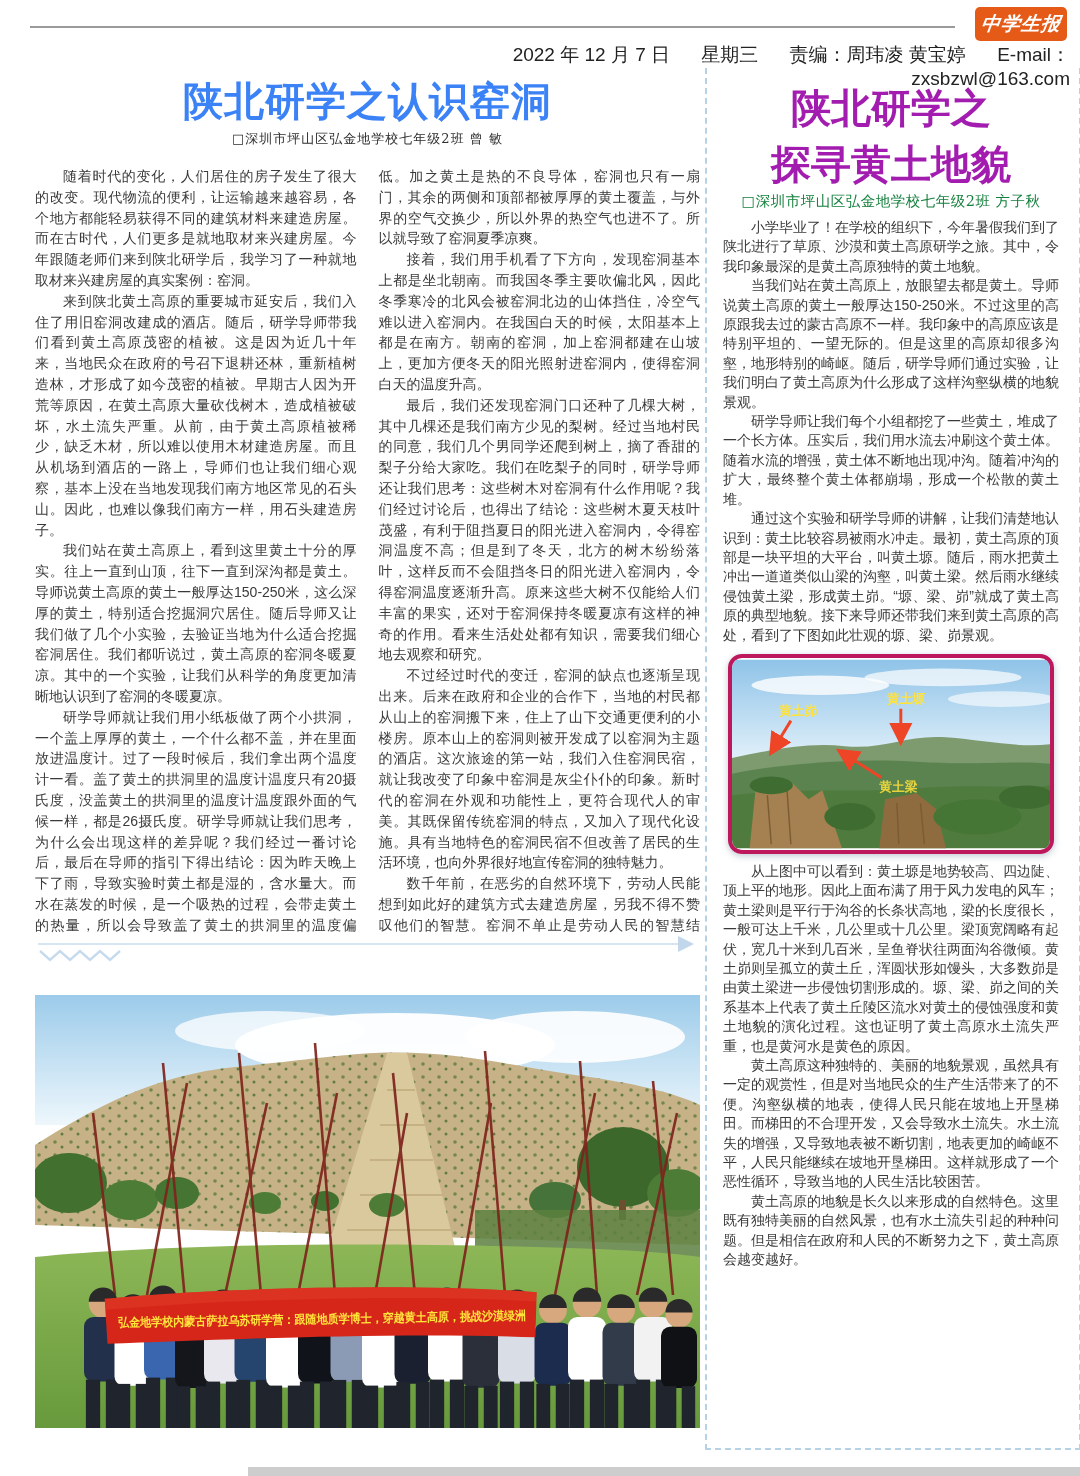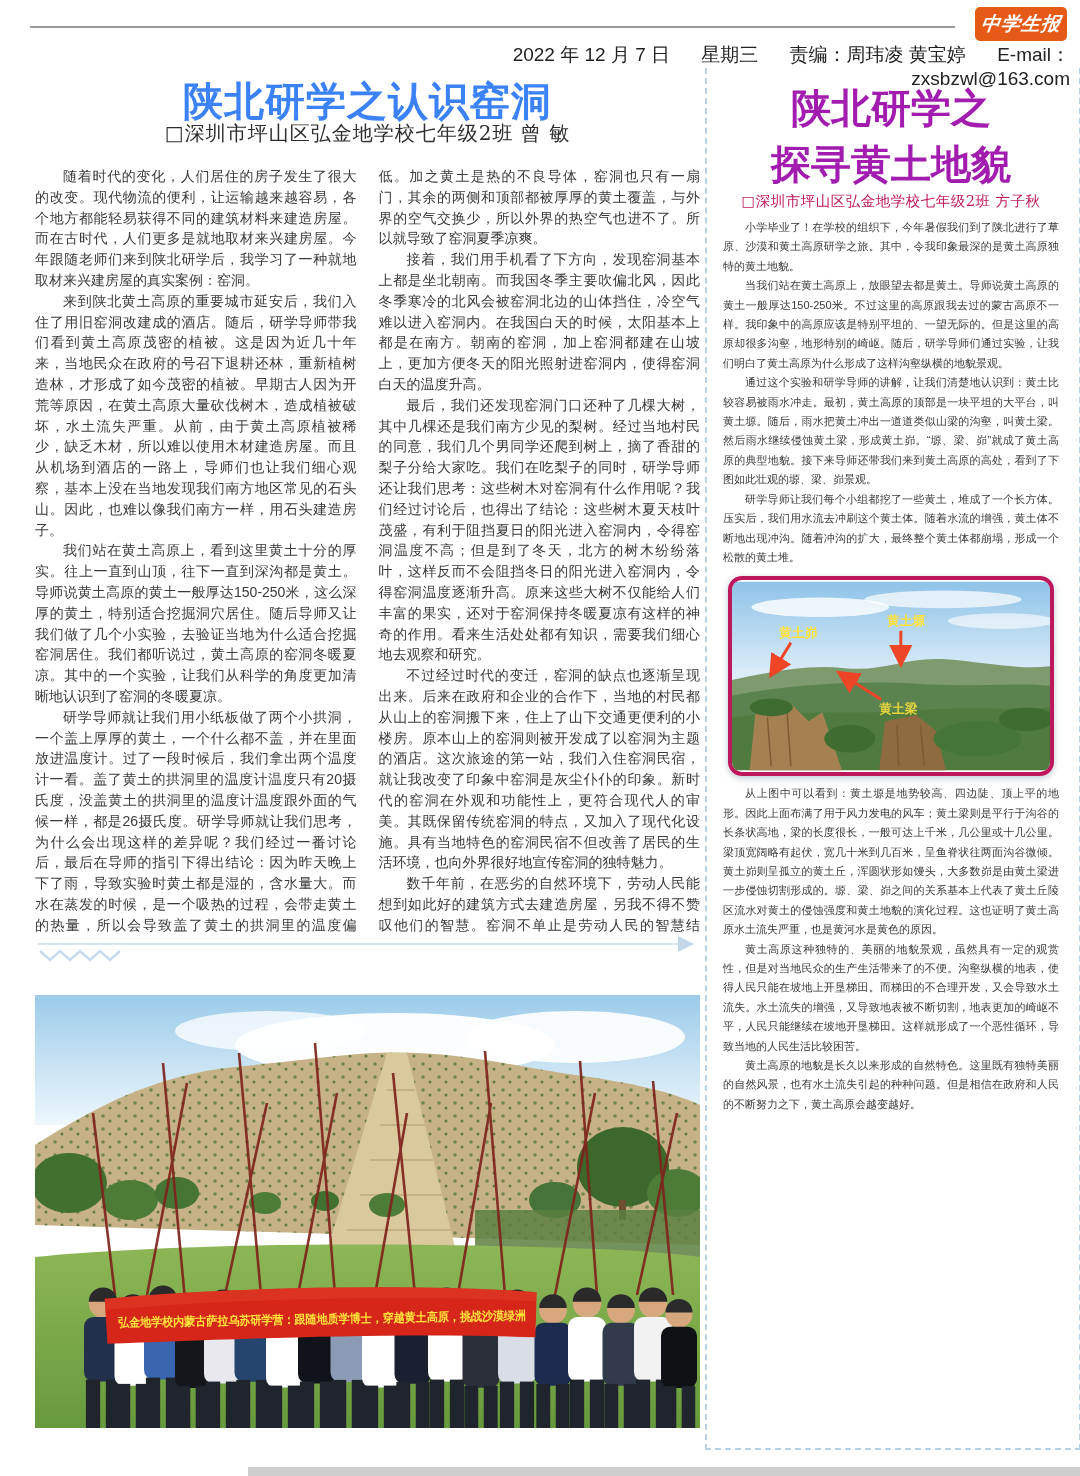--- a/index.html
+++ b/index.html
@@ -11,45 +11,45 @@
   .logo{position:absolute;left:975px;top:7px;width:92px;height:34px;background:#e55a17;
         border-radius:5px;display:flex;align-items:center;justify-content:center;}
   .logo span{color:#fff;font-family:"DejaVu Serif","Liberation Serif",serif;font-style:italic;
         font-weight:bold;font-size:19px;transform:skewX(-8deg);letter-spacing:1px;white-space:nowrap;}
   .hdr-meta{position:absolute;left:430px;top:42px;width:640px;text-align:right;font-size:19px;color:#222;}
   .hdr-meta span{margin-left:26px;}
 
   
   .la-title{position:absolute;left:35px;top:74px;width:665px;text-align:center;
         font-size:40px;font-weight:bold;color:#3b82f6;letter-spacing:1px;}
-  .la-byline{position:absolute;left:35px;top:120px;width:665px;text-align:center;
-        font-family:"DejaVu Serif","Liberation Serif",serif;font-size:20px;color:#2e2e2e;letter-spacing:1px;}
+  .la-byline{position:absolute;left:35px;top:130px;width:665px;text-align:center;
+        font-family:"DejaVu Serif","Liberation Serif",serif;font-size:13px;color:#2e2e2e;letter-spacing:1px;}
   .la-body{position:absolute;left:35px;top:166px;width:665px;height:776px;
         column-count:2;column-gap:22px;column-fill:auto;overflow:hidden;}
   .la-body p,.ra-flow p{margin:0;text-indent:2em;text-align:justify;}
   .la-body p{font-size:14px;line-height:20.8px;}
 
   
   .div-line{position:absolute;left:38px;top:943px;width:642px;height:2px;background:#d7e5f3;}
   .div-arrowhead{position:absolute;left:678px;top:936px;width:0;height:0;
         border-left:16px solid #c3d7ea;border-top:8px solid transparent;border-bottom:8px solid transparent;}
   .chevrons{position:absolute;left:38px;top:948px;}
 
   
   .photo1{position:absolute;left:35px;top:995px;width:665px;height:433px;display:block;}
 
   
   .ra-frame{position:absolute;left:705px;top:68px;width:372px;height:1380px;
         border-left:2px dashed #b5d2e6;border-right:2px dashed #b5d2e6;border-bottom:2px dashed #b5d2e6;}
   .ra-title{position:absolute;left:715px;top:80px;width:352px;text-align:center;
         font-size:40px;line-height:56px;font-weight:bold;color:#a21caf;}
   .ra-byline{position:absolute;left:715px;top:192px;width:352px;text-align:center;
-        font-family:"DejaVu Serif","Liberation Serif",serif;font-size:14.5px;color:#be185d;letter-spacing:0.5px;}
+        font-family:"DejaVu Serif","Liberation Serif",serif;font-size:14.5px;color:#15803d;letter-spacing:0.5px;}
   .ra-flow{position:absolute;left:723px;top:218px;width:336px;}
-  .ra-flow p{font-size:11px;line-height:19.4px;}
+  .ra-flow p{font-size:14px;line-height:19.4px;}
   .photo2-wrap{margin:9px 5px 8px 5px;height:192px;border-radius:14px;overflow:hidden;
         border:4px solid #be185d;box-shadow:0 2px 7px rgba(70,100,130,.35);}
   .photo2-wrap svg{display:block;width:100%;height:100%;}
 
   .page-edge{position:absolute;left:248px;top:1467px;width:832px;height:9px;background:#cdcdcd;}
 </style>
 </head>
 <body>
 
 <div class="page">
@@ -190,22 +190,22 @@
   <div class="ra-frame"></div>
   <div class="ra-title">
     <span>陕北研学之</span><br>
     <span>探寻黄土地貌</span>
   </div>
   <div class="ra-byline">□深圳市坪山区弘金地学校七年级2班  方子秋</div>
 
   <div class="ra-flow">
     <p>小学毕业了！在学校的组织下，今年暑假我们到了陕北进行了草原、沙漠和黄土高原研学之旅。其中，令我印象最深的是黄土高原独特的黄土地貌。</p>
     <p>当我们站在黄土高原上，放眼望去都是黄土。导师说黄土高原的黄土一般厚达150-250米。不过这里的高原跟我去过的蒙古高原不一样。我印象中的高原应该是特别平坦的、一望无际的。但是这里的高原却很多沟壑，地形特别的崎岖。随后，研学导师们通过实验，让我们明白了黄土高原为什么形成了这样沟壑纵横的地貌景观。</p>
+    <p>研学导师让我们每个小组都挖了一些黄土，堆成了一个长方体。压实后，我们用水流去冲刷这个黄土体。随着水流的增强，黄土体不断地出现冲沟。随着冲沟的扩大，最终整个黄土体都崩塌，形成一个松散的黄土堆。</p>
     <p>通过这个实验和研学导师的讲解，让我们清楚地认识到：黄土比较容易被雨水冲走。最初，黄土高原的顶部是一块平坦的大平台，叫黄土塬。随后，雨水把黄土冲出一道道类似山梁的沟壑，叫黄土梁。然后雨水继续侵蚀黄土梁，形成黄土峁。“塬、梁、峁”就成了黄土高原的典型地貌。接下来导师还带我们来到黄土高原的高处，看到了下图如此壮观的塬、梁、峁景观。</p>
-    <p>研学导师让我们每个小组都挖了一些黄土，堆成了一个长方体。压实后，我们用水流去冲刷这个黄土体。随着水流的增强，黄土体不断地出现冲沟。随着冲沟的扩大，最终整个黄土体都崩塌，形成一个松散的黄土堆。</p>
 
     <div class="photo2-wrap">
       <svg viewBox="0 0 324 192">
         <defs>
           <linearGradient id="sky2" x1="0" y1="0" x2="0" y2="1">
             <stop offset="0" stop-color="#8fc3e8"></stop>
               <stop offset="1" stop-color="#e8f4fb"></stop>
           </linearGradient>
           <marker id="ah" markerWidth="8" markerHeight="8" refX="4" refY="4" orient="auto">
             <path d="M0,0 L8,4 L0,8 Z" fill="#ee4527"></path>

